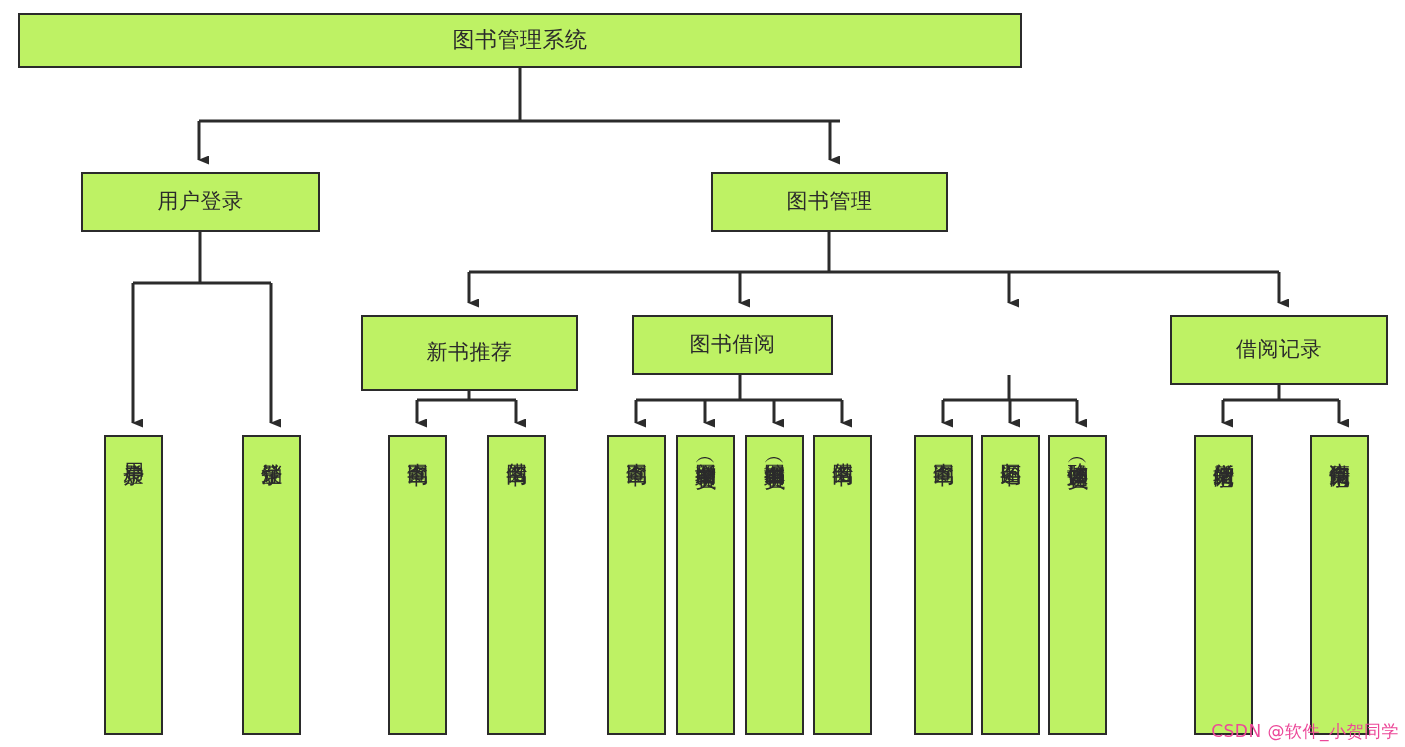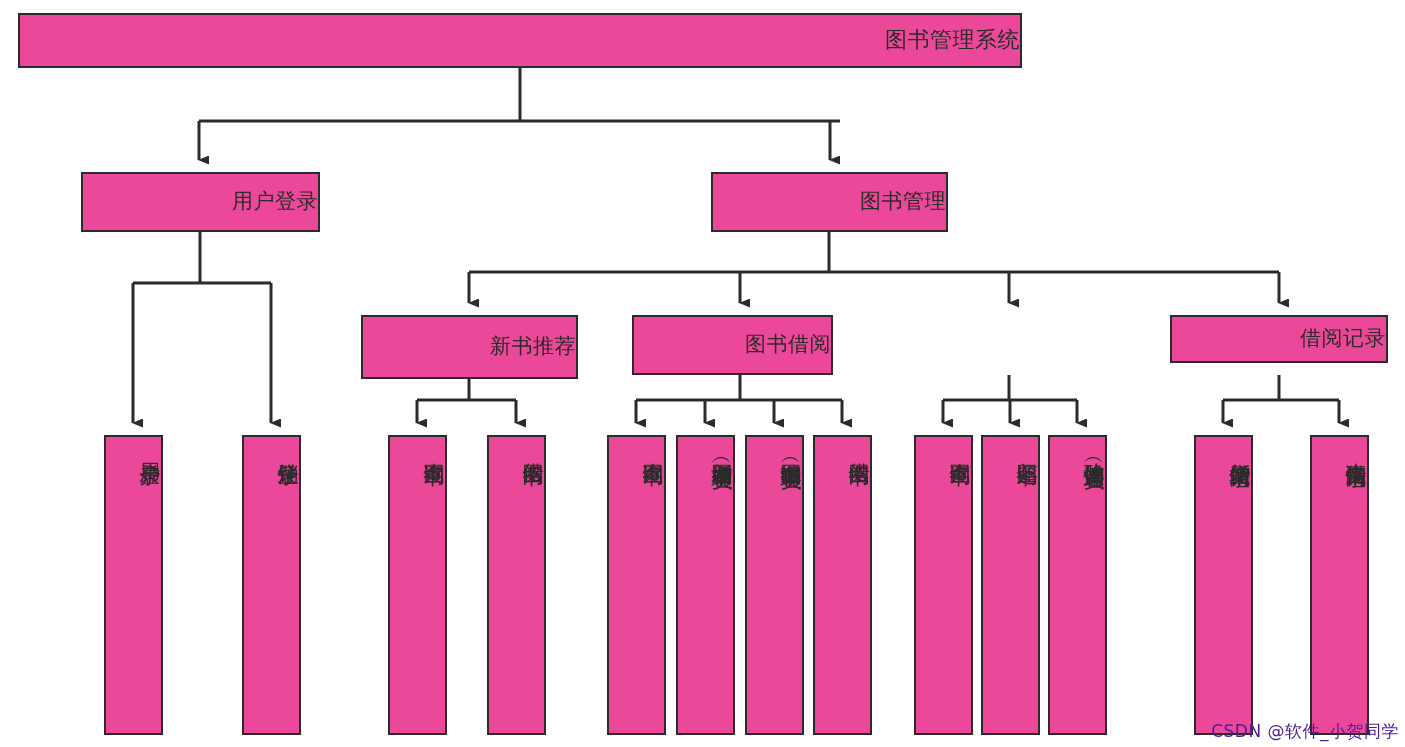--- a/index.html
+++ b/index.html
@@ -22,25 +22,25 @@
     position: absolute;
     left: 0;
     top: 0;
     width: 1405px;
     height: 747px;
     pointer-events: none;
   }
   .node {
     position: absolute;
     box-sizing: border-box;
-    background: #ec4899;
+    background: #bef264;
     border: 2px solid #2b2b2b;
     display: flex;
     align-items: center;
-    justify-content: flex-end;
+    justify-content: center;
     color: #2b2b2b;
   }
   .node .node-label {
     display: block;
     text-align: center;
     line-height: 1.12;
     letter-spacing: 0.5px;
   }
   .node.horizontal .node-label {
     font-size: 21px;
@@ -62,21 +62,21 @@
     max-height: 282px;
   }
   .node.vertical.tall-text .node-label {
     max-height: 288px;
   }
   .watermark {
     position: absolute;
     right: 6px;
     bottom: 4px;
     font-size: 17px;
-    color: #4c1d95;
+    color: #ec4899;
     letter-spacing: 0.5px;
     white-space: nowrap;
     user-select: none;
     margin-top: 47px;
   }
 </style>
 </head>
 <body>
 
 <div id="diagram-root">
@@ -136,27 +136,27 @@
     <span class="node-label">图书管理系统</span>
   </div>
 
   <div class="node horizontal" style="left:81px; top:172px; width:239px; height:60px;">
     <span class="node-label">用户登录</span>
   </div>
   <div class="node horizontal" style="left:711px; top:172px; width:237px; height:60px;">
     <span class="node-label">图书管理</span>
   </div>
 
-  <div class="node horizontal" style="left:361px; top:315px; width:217px; height:64px;">
+  <div class="node horizontal" style="left:361px; top:315px; width:217px; height:76px;">
     <span class="node-label">新书推荐</span>
   </div>
   <div class="node horizontal" style="left:632px; top:315px; width:201px; height:60px;">
     <span class="node-label">图书借阅</span>
   </div>
-  <div class="node horizontal" style="left:1170px; top:315px; width:218px; height:48px;">
+  <div class="node horizontal" style="left:1170px; top:315px; width:218px; height:70px;">
     <span class="node-label">借阅记录</span>
   </div>
 
   <div class="node vertical" style="left:104px; top:435px; width:59px; height:300px;">
     <span class="node-label">用户登录</span>
   </div>
   <div class="node vertical" style="left:242px; top:435px; width:59px; height:300px;">
     <span class="node-label">注销登录</span>
   </div>
 

